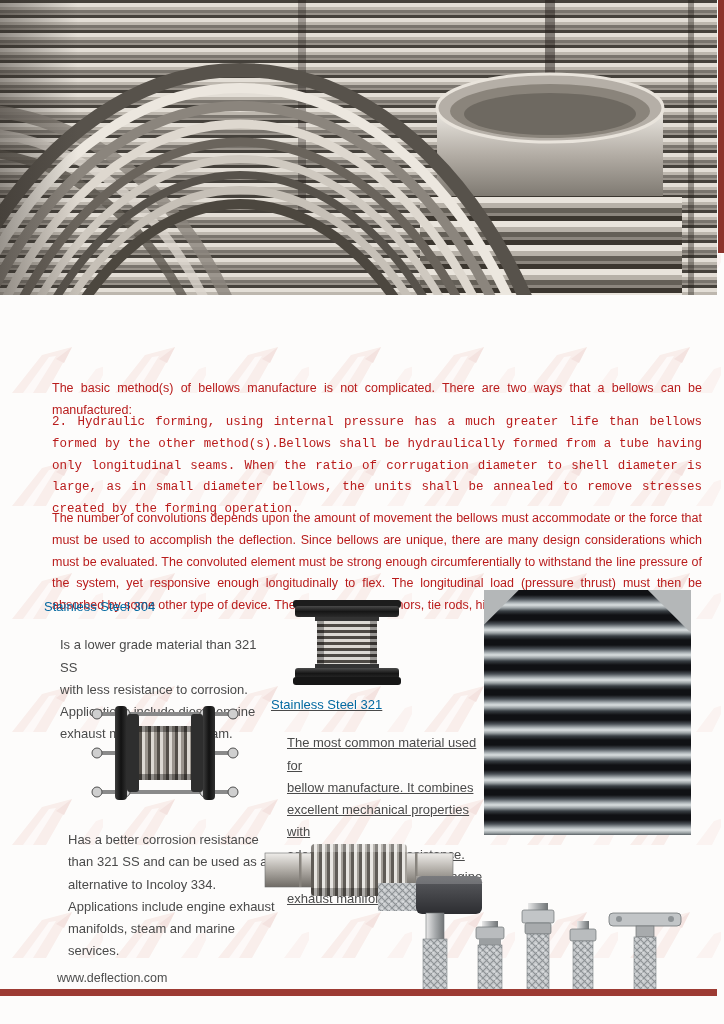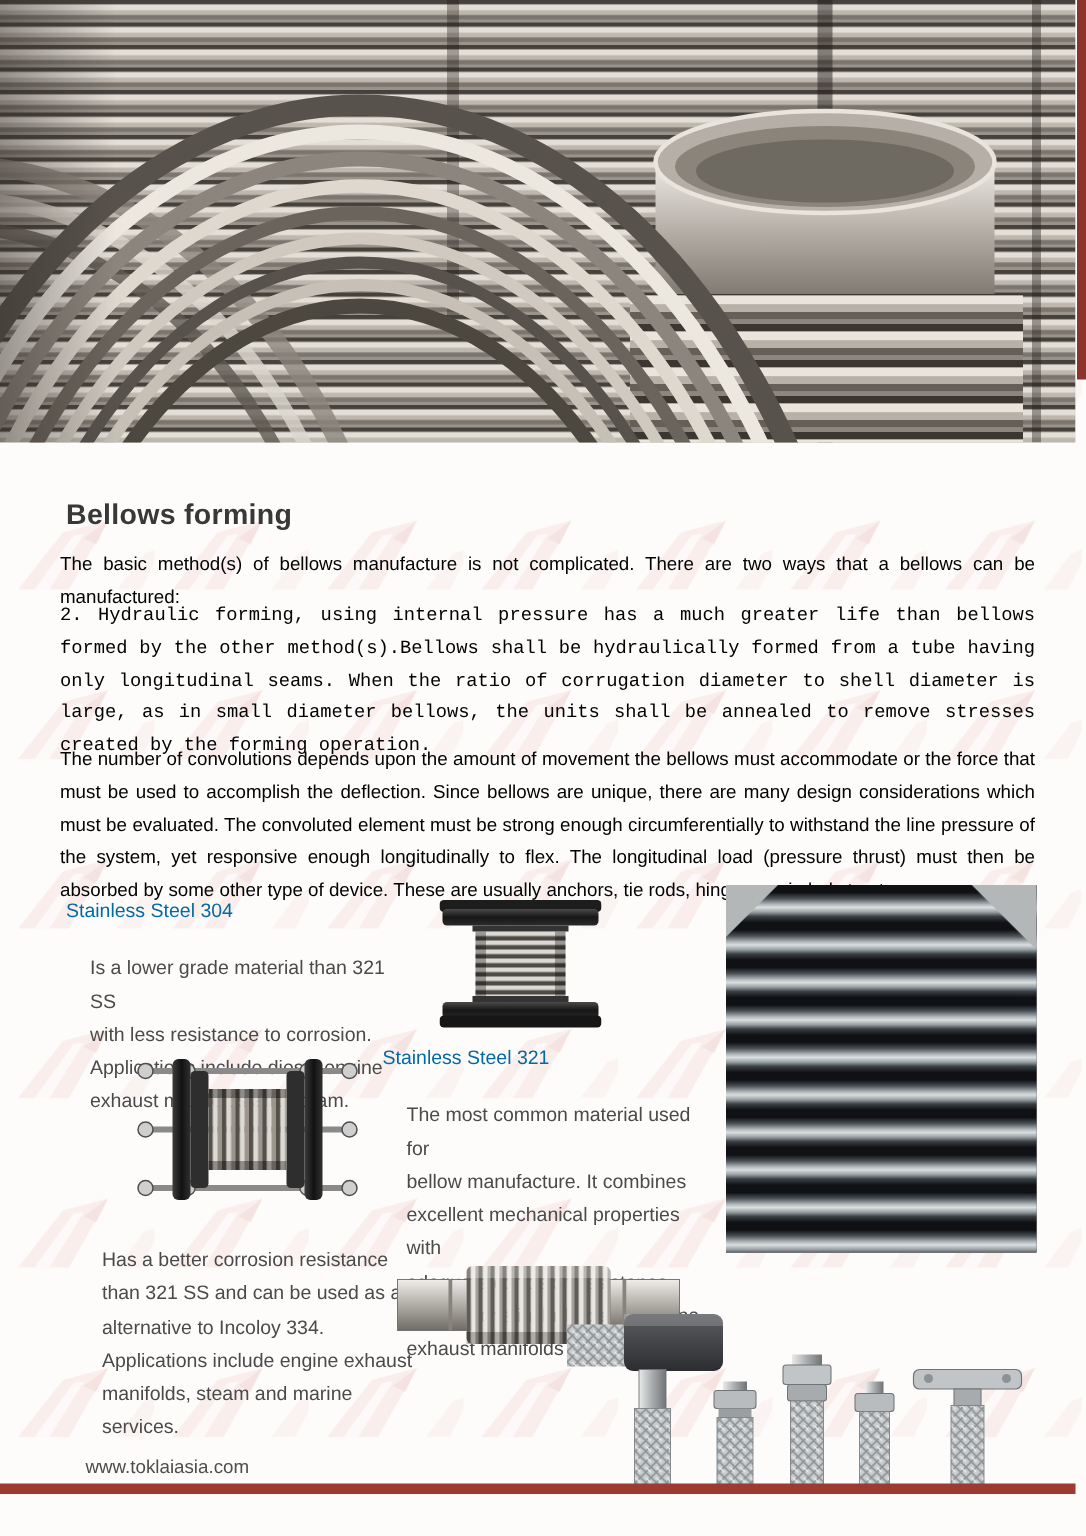--- a/index.html
+++ b/index.html
@@ -13,31 +13,31 @@
   .hero{position:absolute;left:0;top:0;width:717px;height:295px;z-index:1;display:block;}
 
   
   .red-strip{position:absolute;left:718px;top:0;width:6px;height:253px;background:#8c332b;z-index:3;}
   .footer-bar{position:absolute;left:0;top:989px;width:717px;height:7px;background:#9d3b33;z-index:4;}
 
   
   .title{position:absolute;left:44px;top:320px;font-size:19px;font-weight:bold;color:#383838;
          letter-spacing:.2px;z-index:2;}
   .para{position:absolute;left:40px;width:650px;font-size:12.5px;line-height:21.8px;
-        text-align:justify;color:#000000;z-index:2;margin:0;}
+        text-align:justify;color:#b91c1c;z-index:2;margin:12px;}
   .p-intro{top:366px;}
   .p-m1{top:392px;}
   .p-m2{top:400px;font-family:Liberation Mono, monospace;}
   .p-conv{top:496px;}
 
   .material{position:absolute;z-index:2;font-size:13px;line-height:22.3px;color:#4a4a4a;}
   .material .m-name{font-size:13px;color:#0369a1;margin:0 0 0 0;}
   .material .m-desc{white-space:pre-line;margin:16px;}
   .mat-304{left:44px;top:596px;width:236px;}
-  .mat-321{left:255px;top:694px;width:236px;}
+  .mat-321{left:271px;top:694px;width:236px;text-decoration:underline;}
   .mat-316{left:52px;top:813px;width:248px;}
 
   
   .img{position:absolute;z-index:2;display:block;}
   .flanged{left:293px;top:597px;width:108px;height:91px;}
   .tiedjoint{left:85px;top:700px;width:160px;height:106px;}
   .connector{left:263px;top:840px;width:192px;height:58px;}
   .hoses{left:378px;top:873px;width:340px;height:119px;}
 
   
@@ -129,21 +129,20 @@
       <ellipse cx="240" cy="590" rx="272" ry="431" stroke="#cfc9c0" stroke-width="8"></ellipse>
       <ellipse cx="240" cy="590" rx="259" ry="415" stroke="#57524b" stroke-width="8"></ellipse>
       <ellipse cx="240" cy="590" rx="247" ry="400" stroke="#c6c0b7" stroke-width="8"></ellipse>
       <ellipse cx="240" cy="590" rx="236" ry="386" stroke="#4c473f" stroke-width="10"></ellipse>
     </g>
     <rect width="260" height="295" fill="url(#shade)"></rect>
   </svg>
 
   <div class="red-strip"></div>
 
-  <h1 class="title">Bellows forming</h1>
   <p class="para p-intro">The basic method(s) of bellows manufacture is not complicated. There are two ways that a bellows can be manufactured:</p>
   <p class="para p-m2">2. Hydraulic forming, using internal pressure has a much greater life than bellows formed by the other method(s).Bellows shall be hydraulically formed from a tube having only longitudinal seams. When the ratio of corrugation diameter to shell diameter is large, as in small diameter bellows, the units shall be annealed to remove stresses created by the forming operation.</p>
   <p class="para p-conv">The number of convolutions depends upon the amount of movement the bellows must accommodate or the force that must be used to accomplish the deflection. Since bellows are unique, there are many design considerations which must be evaluated. The convoluted element must be strong enough circumferentially to withstand the line pressure of the system, yet responsive enough longitudinally to flex. The longitudinal load (pressure thrust) must then be absorbed by some other type of device. These are usually anchors, tie rods, hinges or gimbal structures.</p>
 
   <div class="material mat-304">
     <p class="m-name">Stainless Steel 304</p>
     <p class="m-desc">Is a lower grade material than 321 SS
 with less resistance to corrosion.
 Applications include diesel engine
 exhaust manifolds and steam.</p>
@@ -290,16 +289,16 @@
     <rect x="192" y="56" width="26" height="12" rx="2" fill="#b9bcbe" stroke="#6f7476" stroke-width="0.7"></rect>
     <rect x="195" y="68" width="20" height="51" fill="url(#hsBraid)" stroke="#7e8386" stroke-width="0.6"></rect>
 
     <rect x="231" y="40" width="72" height="13" rx="4" fill="#c2c5c7" stroke="#6f7476" stroke-width="0.8"></rect>
     <circle cx="241" cy="46" r="3" fill="#8d9295"></circle>
       <circle cx="293" cy="46" r="3" fill="#8d9295"></circle>
     <rect x="258" y="53" width="18" height="11" fill="#a8abad" stroke="#6f7476" stroke-width="0.7"></rect>
     <rect x="256" y="64" width="22" height="55" fill="url(#hsBraid)" stroke="#7e8386" stroke-width="0.6"></rect>
   </svg>
 
-  <span class="footer-url">www.toklaiasia.com</span>
+  <span class="footer-url">www.deflection.com</span>
   <div class="footer-bar"></div>
 
 </div>
 
 </body></html>

